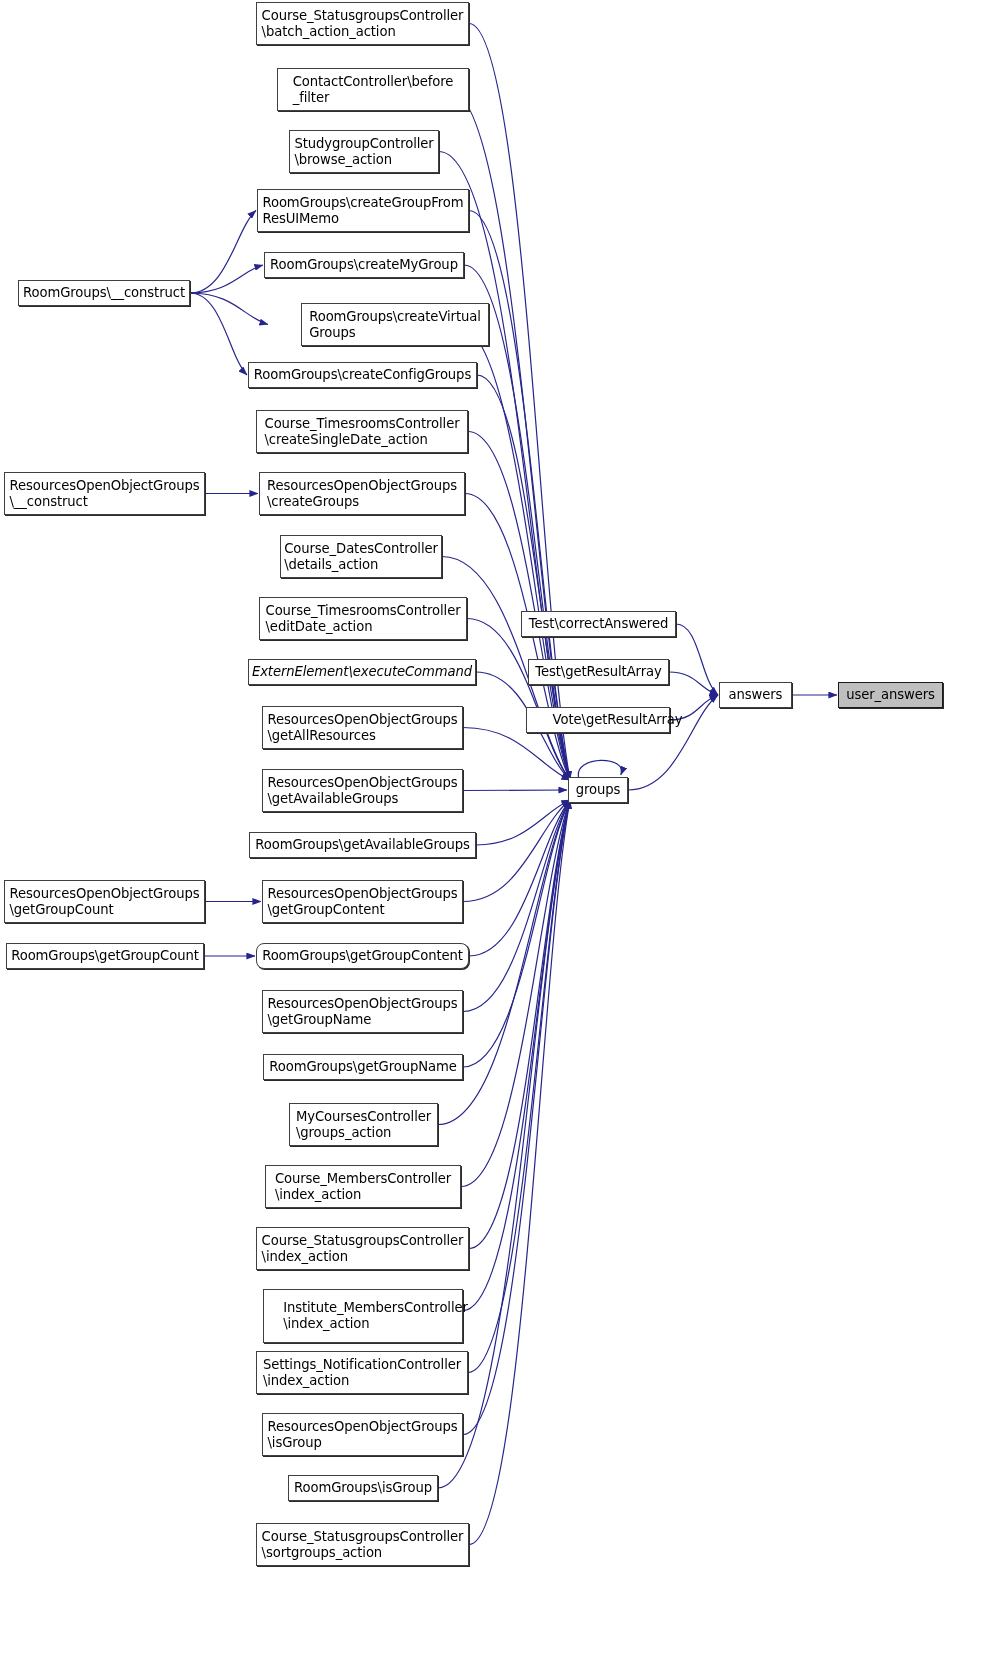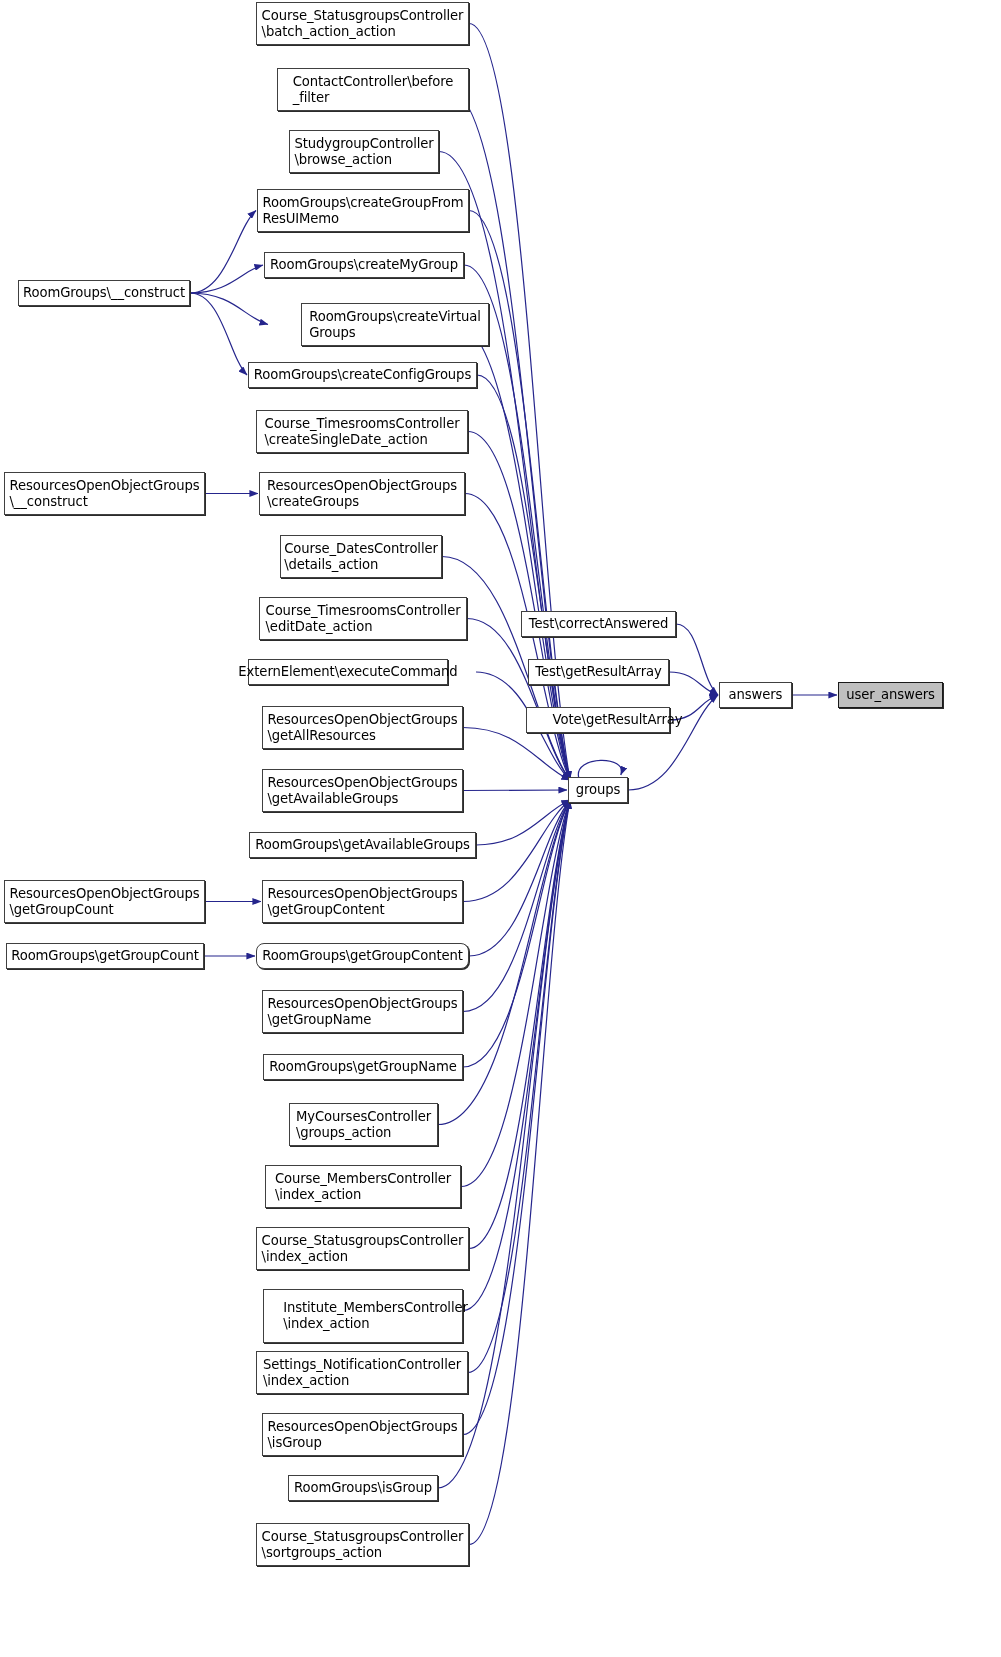--- a/index.html
+++ b/index.html
@@ -121,21 +121,21 @@
       <div class="node" style="left: 256px; top: 410px; width: 212px; height: 43px;"><span class="node-label">Course_TimesroomsController
 \createSingleDate_action</span></div>
       <div class="node" style="left: 4px; top: 472px; width: 201px; height: 43px;"><span class="node-label">ResourcesOpenObjectGroups
 \__construct</span></div>
       <div class="node" style="left: 259px; top: 472px; width: 206px; height: 43px;"><span class="node-label">ResourcesOpenObjectGroups
 \createGroups</span></div>
       <div class="node" style="left: 280px; top: 535px; width: 162px; height: 43px;"><span class="node-label">Course_DatesController
 \details_action</span></div>
       <div class="node" style="left: 259px; top: 597px; width: 208px; height: 43px;"><span class="node-label">Course_TimesroomsController
 \editDate_action</span></div>
-      <div class="node" style="left: 248px; top: 659px; width: 200px; height: 26px;"><span class="node-label">ExternElement\executeCommand</span></div>
+      <div class="node" style="left: 248px; top: 659px; width: 228px; height: 26px; font-style: italic;"><span class="node-label">ExternElement\executeCommand</span></div>
       <div class="node" style="left: 262px; top: 706px; width: 201px; height: 43px;"><span class="node-label">ResourcesOpenObjectGroups
 \getAllResources</span></div>
       <div class="node" style="left: 262px; top: 769px; width: 201px; height: 43px;"><span class="node-label">ResourcesOpenObjectGroups
 \getAvailableGroups</span></div>
       <div class="node" style="left: 249px; top: 832px; width: 227px; height: 26px;"><span class="node-label">RoomGroups\getAvailableGroups</span></div>
       <div class="node" style="left: 4px; top: 880px; width: 201px; height: 43px;"><span class="node-label">ResourcesOpenObjectGroups
 \getGroupCount</span></div>
       <div class="node" style="left: 262px; top: 880px; width: 201px; height: 43px;"><span class="node-label">ResourcesOpenObjectGroups
 \getGroupContent</span></div>
       <div class="node" style="left: 6px; top: 943px; width: 198px; height: 26px;"><span class="node-label">RoomGroups\getGroupCount</span></div>

